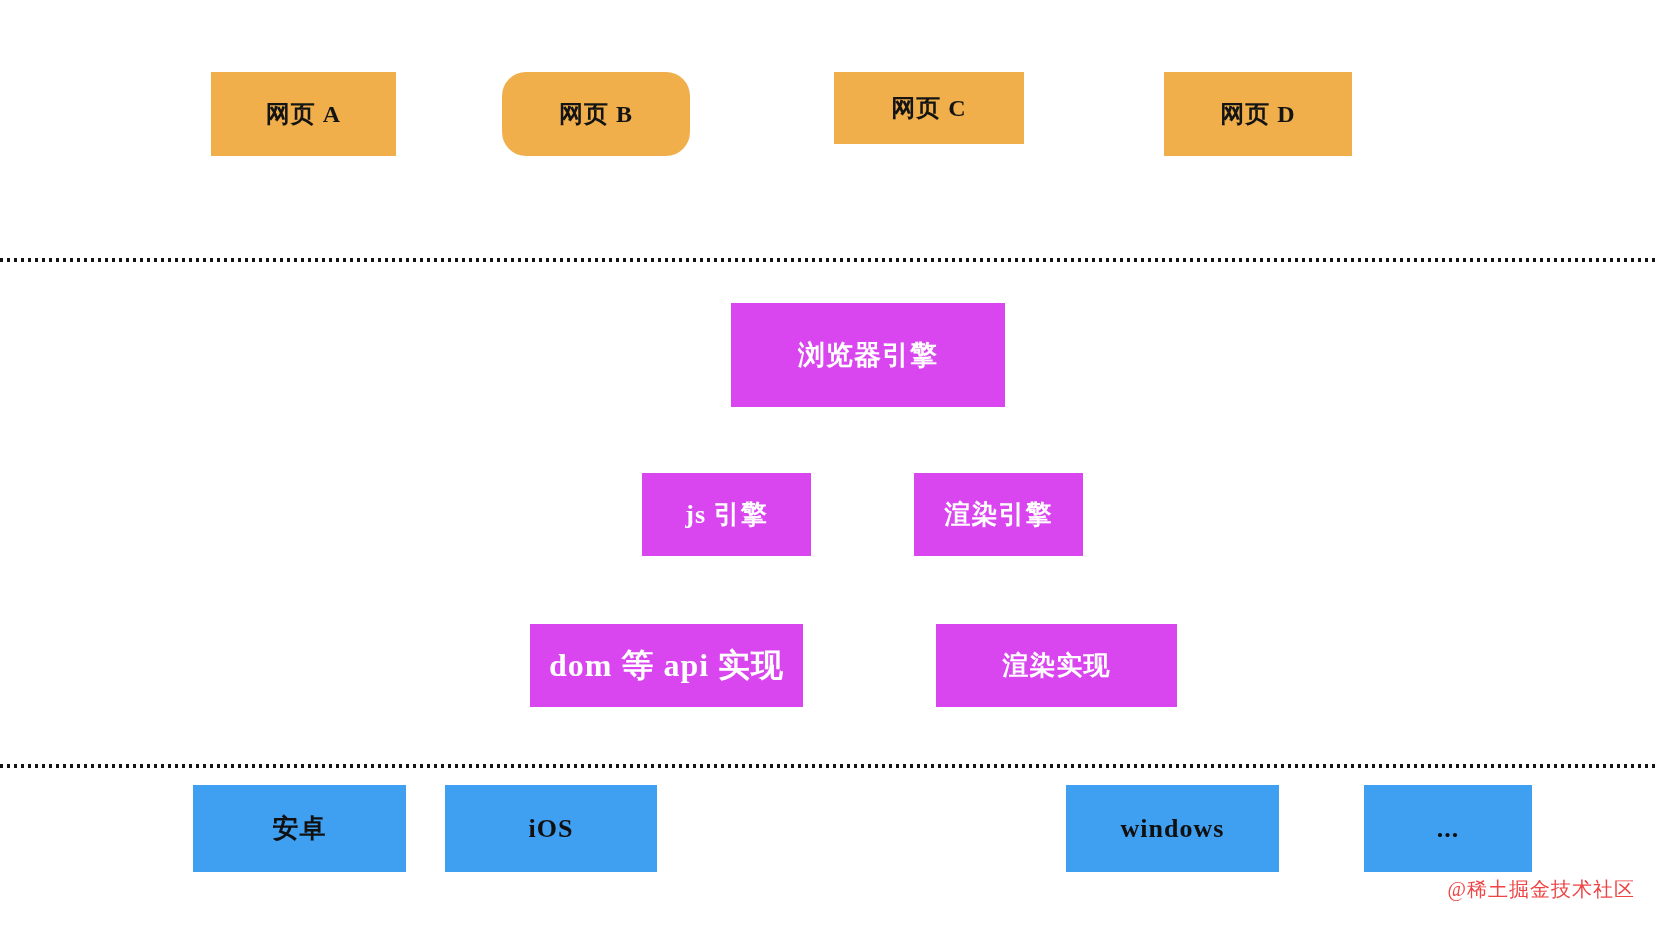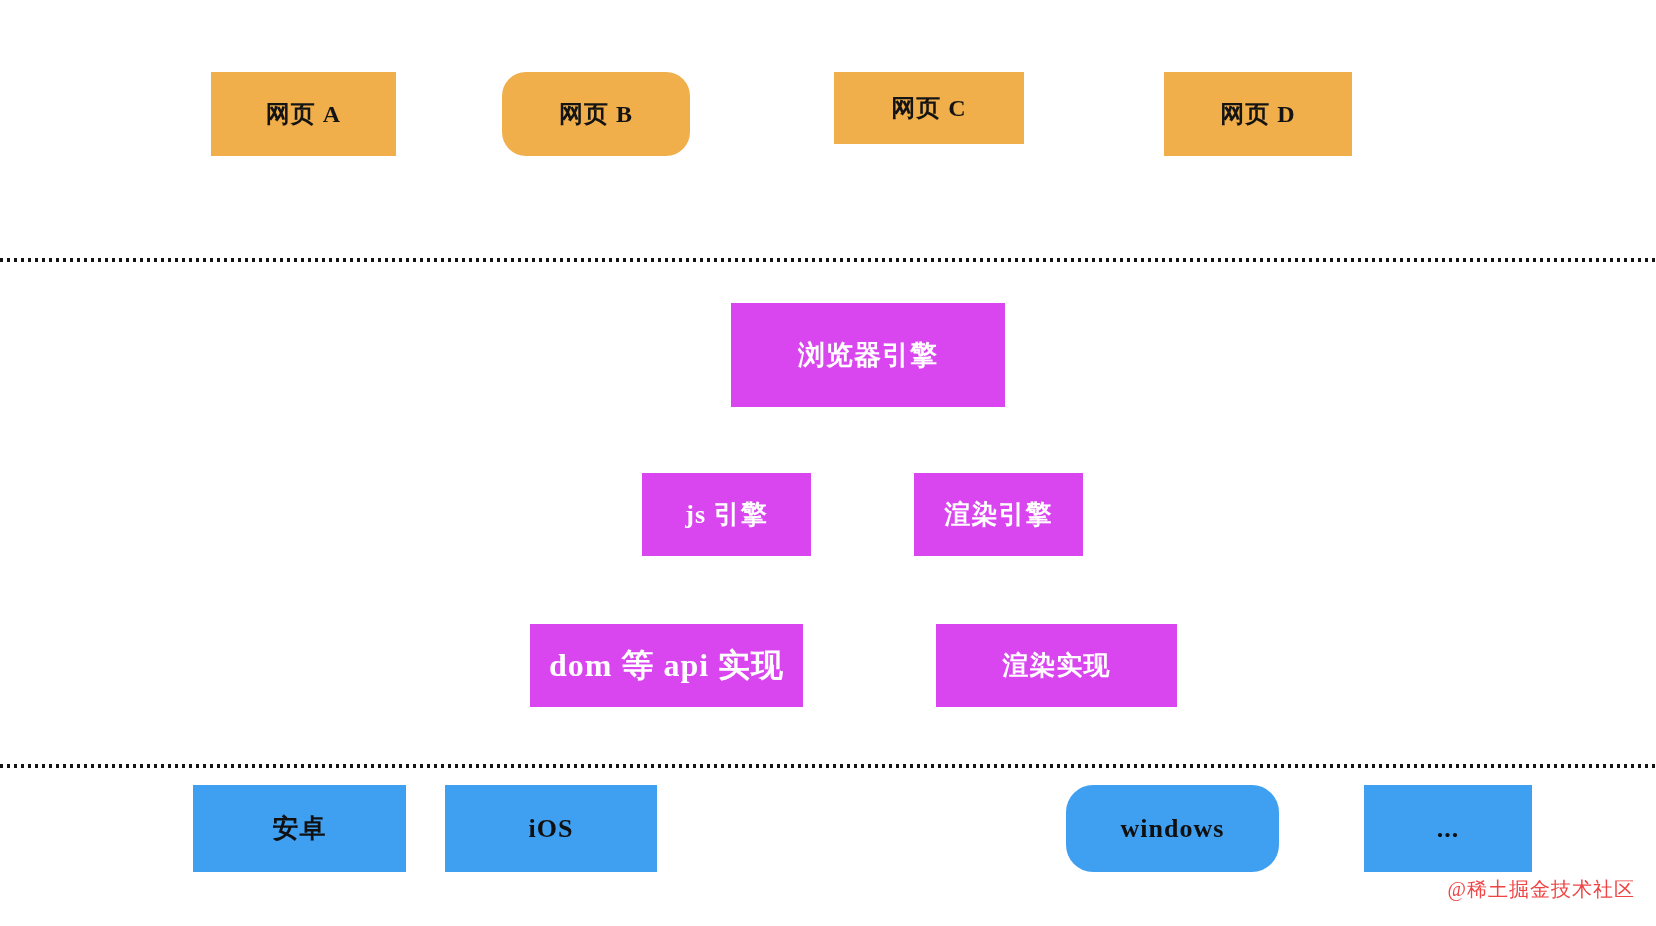--- a/index.html
+++ b/index.html
@@ -40,21 +40,21 @@
   .be   { left: 731px; top: 303px; width: 274px; height: 104px; font-size: 27px; }
   .jse  { left: 642px; top: 473px; width: 169px; height: 83px;  font-size: 26px; }
   .re   { left: 914px; top: 473px; width: 169px; height: 83px;  font-size: 26px; }
   .domi { left: 530px; top: 624px; width: 273px; height: 83px;  font-size: 32px; }
   .ri   { left: 936px; top: 624px; width: 241px; height: 83px;  font-size: 26px; }
   .sep2 { top: 764px; }
   
   .pA { left: 165px;  top: 785px; width: 213px; height: 87px; margin-left: 28px; }
   .pI { left: 445px;  top: 785px; width: 212px; height: 87px; }
   .pL { left: 742px;  top: 785px; width: 213px; height: 87px; }
-  .pW { left: 1066px; top: 785px; width: 213px; height: 87px; border-radius: 27px; }
+  .pW { left: 1066px; top: 785px; width: 213px; height: 87px; }
   .pM { left: 1364px; top: 785px; width: 168px; height: 87px; }
   .watermark {
     position: absolute;
     right: 21px;
     top: 876px;
     color: #ef4444;
     font-size: 20px;
     font-weight: normal;
     letter-spacing: 1px;
   }

